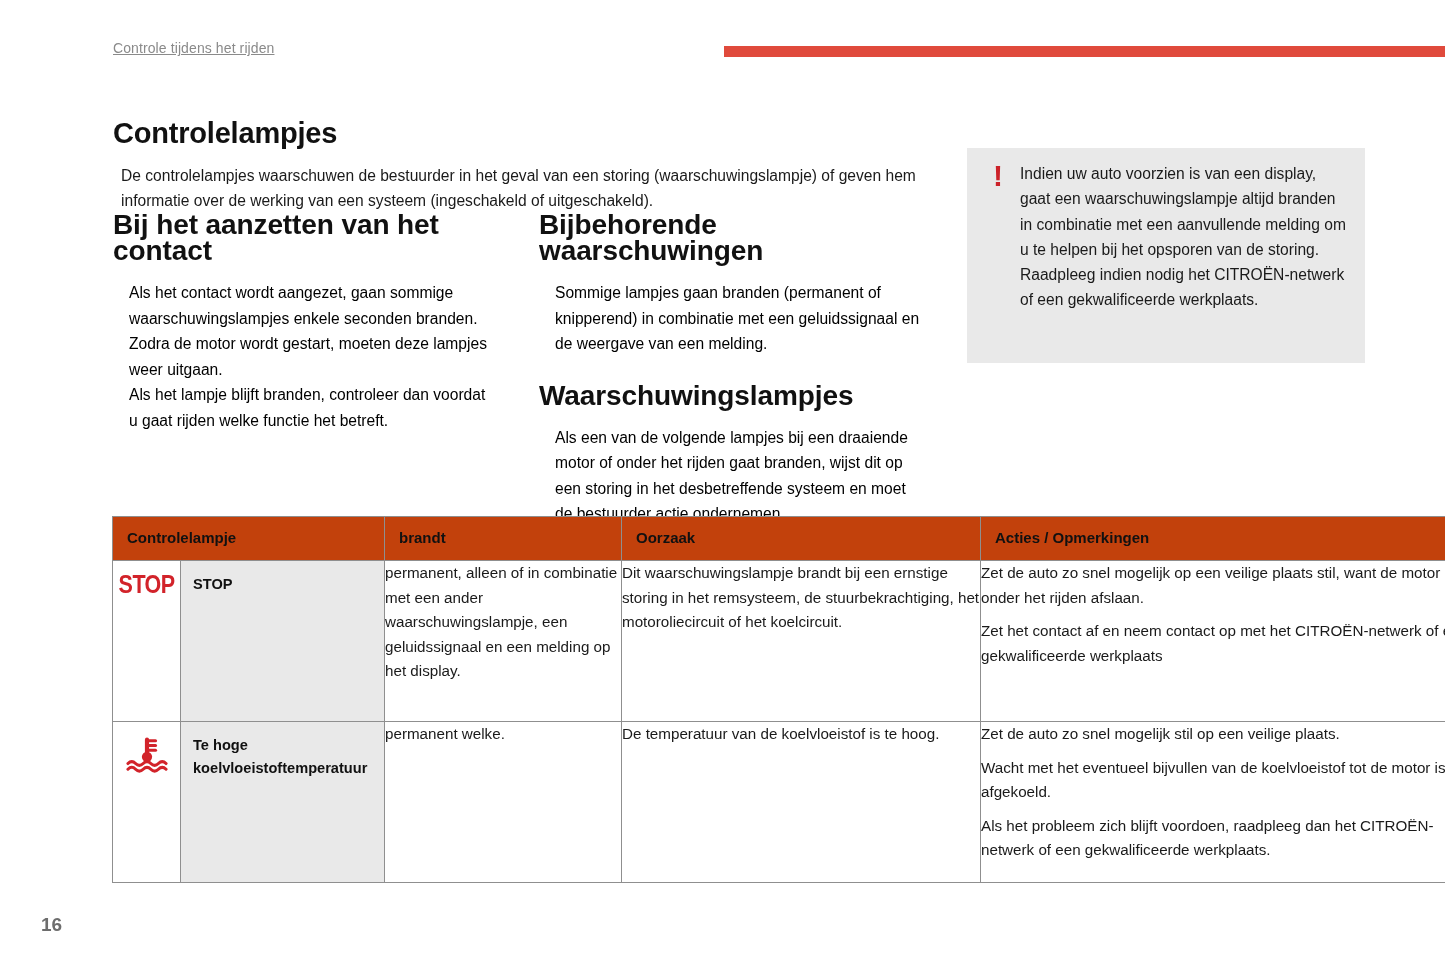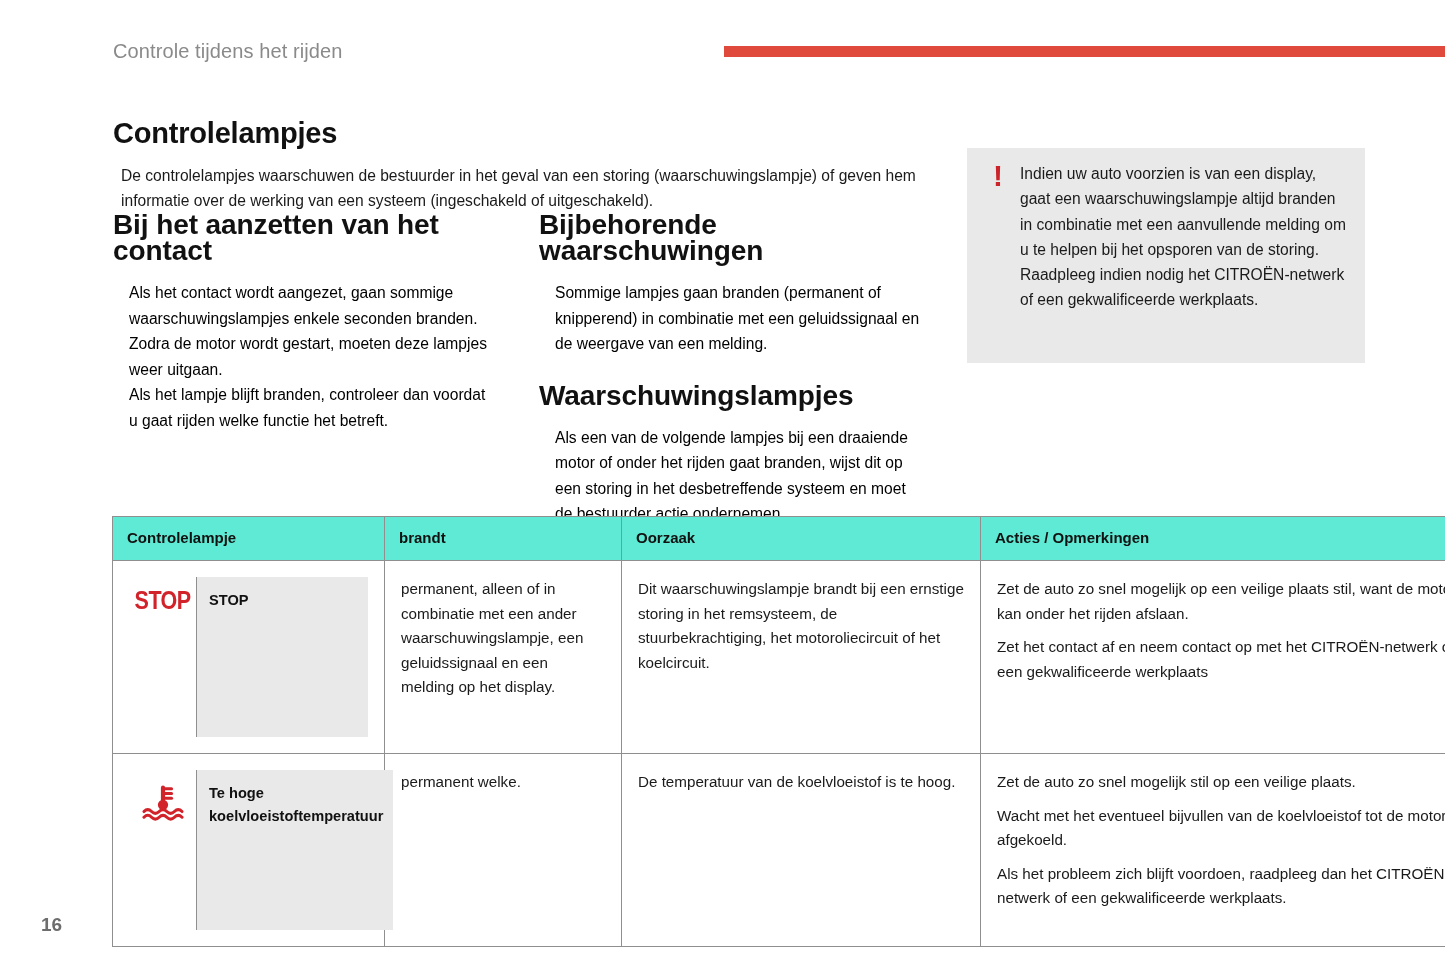--- a/index.html
+++ b/index.html
@@ -21,24 +21,25 @@
     position: absolute;
     top: 40px;
     left: 0;
     width: 1445px;
     height: 26px;
   }
   #running-head {
     position: absolute;
     left: 113px;
     top: 0px;
-    font-size: 20px;
+    font-size: 14px;
     color: #8a8a8a;
     letter-spacing: 0.1px;
     white-space: nowrap;
+    text-decoration: underline;
   }
   #header-rule {
     position: absolute;
     left: 724px;
     top: 6px;
     width: 721px;
     height: 11px;
     background: #e04a3c;
   }
 
@@ -125,24 +126,24 @@
     left: 112px;
     top: 516px;
     width: 1253px;
     border-collapse: collapse;
     table-layout: fixed;
   }
   #lamp-table th,
   #lamp-table td {
     border: 1px solid #8f8f8f;
     vertical-align: top;
-    padding: 16px;
+    padding: 0;
   }
   #lamp-table thead th {
-    background: #5eead4;
+    background: #c2410c;
     font-size: 15px;
     font-weight: bold;
     text-align: left;
     padding: 12px 14px 12px 14px;
     color: #111111;
     height: 19px;
   }
   .col-lamp   { width: 243px; }
   .col-brandt { width: 208px; }
   .col-oorz   { width: 330px; }

